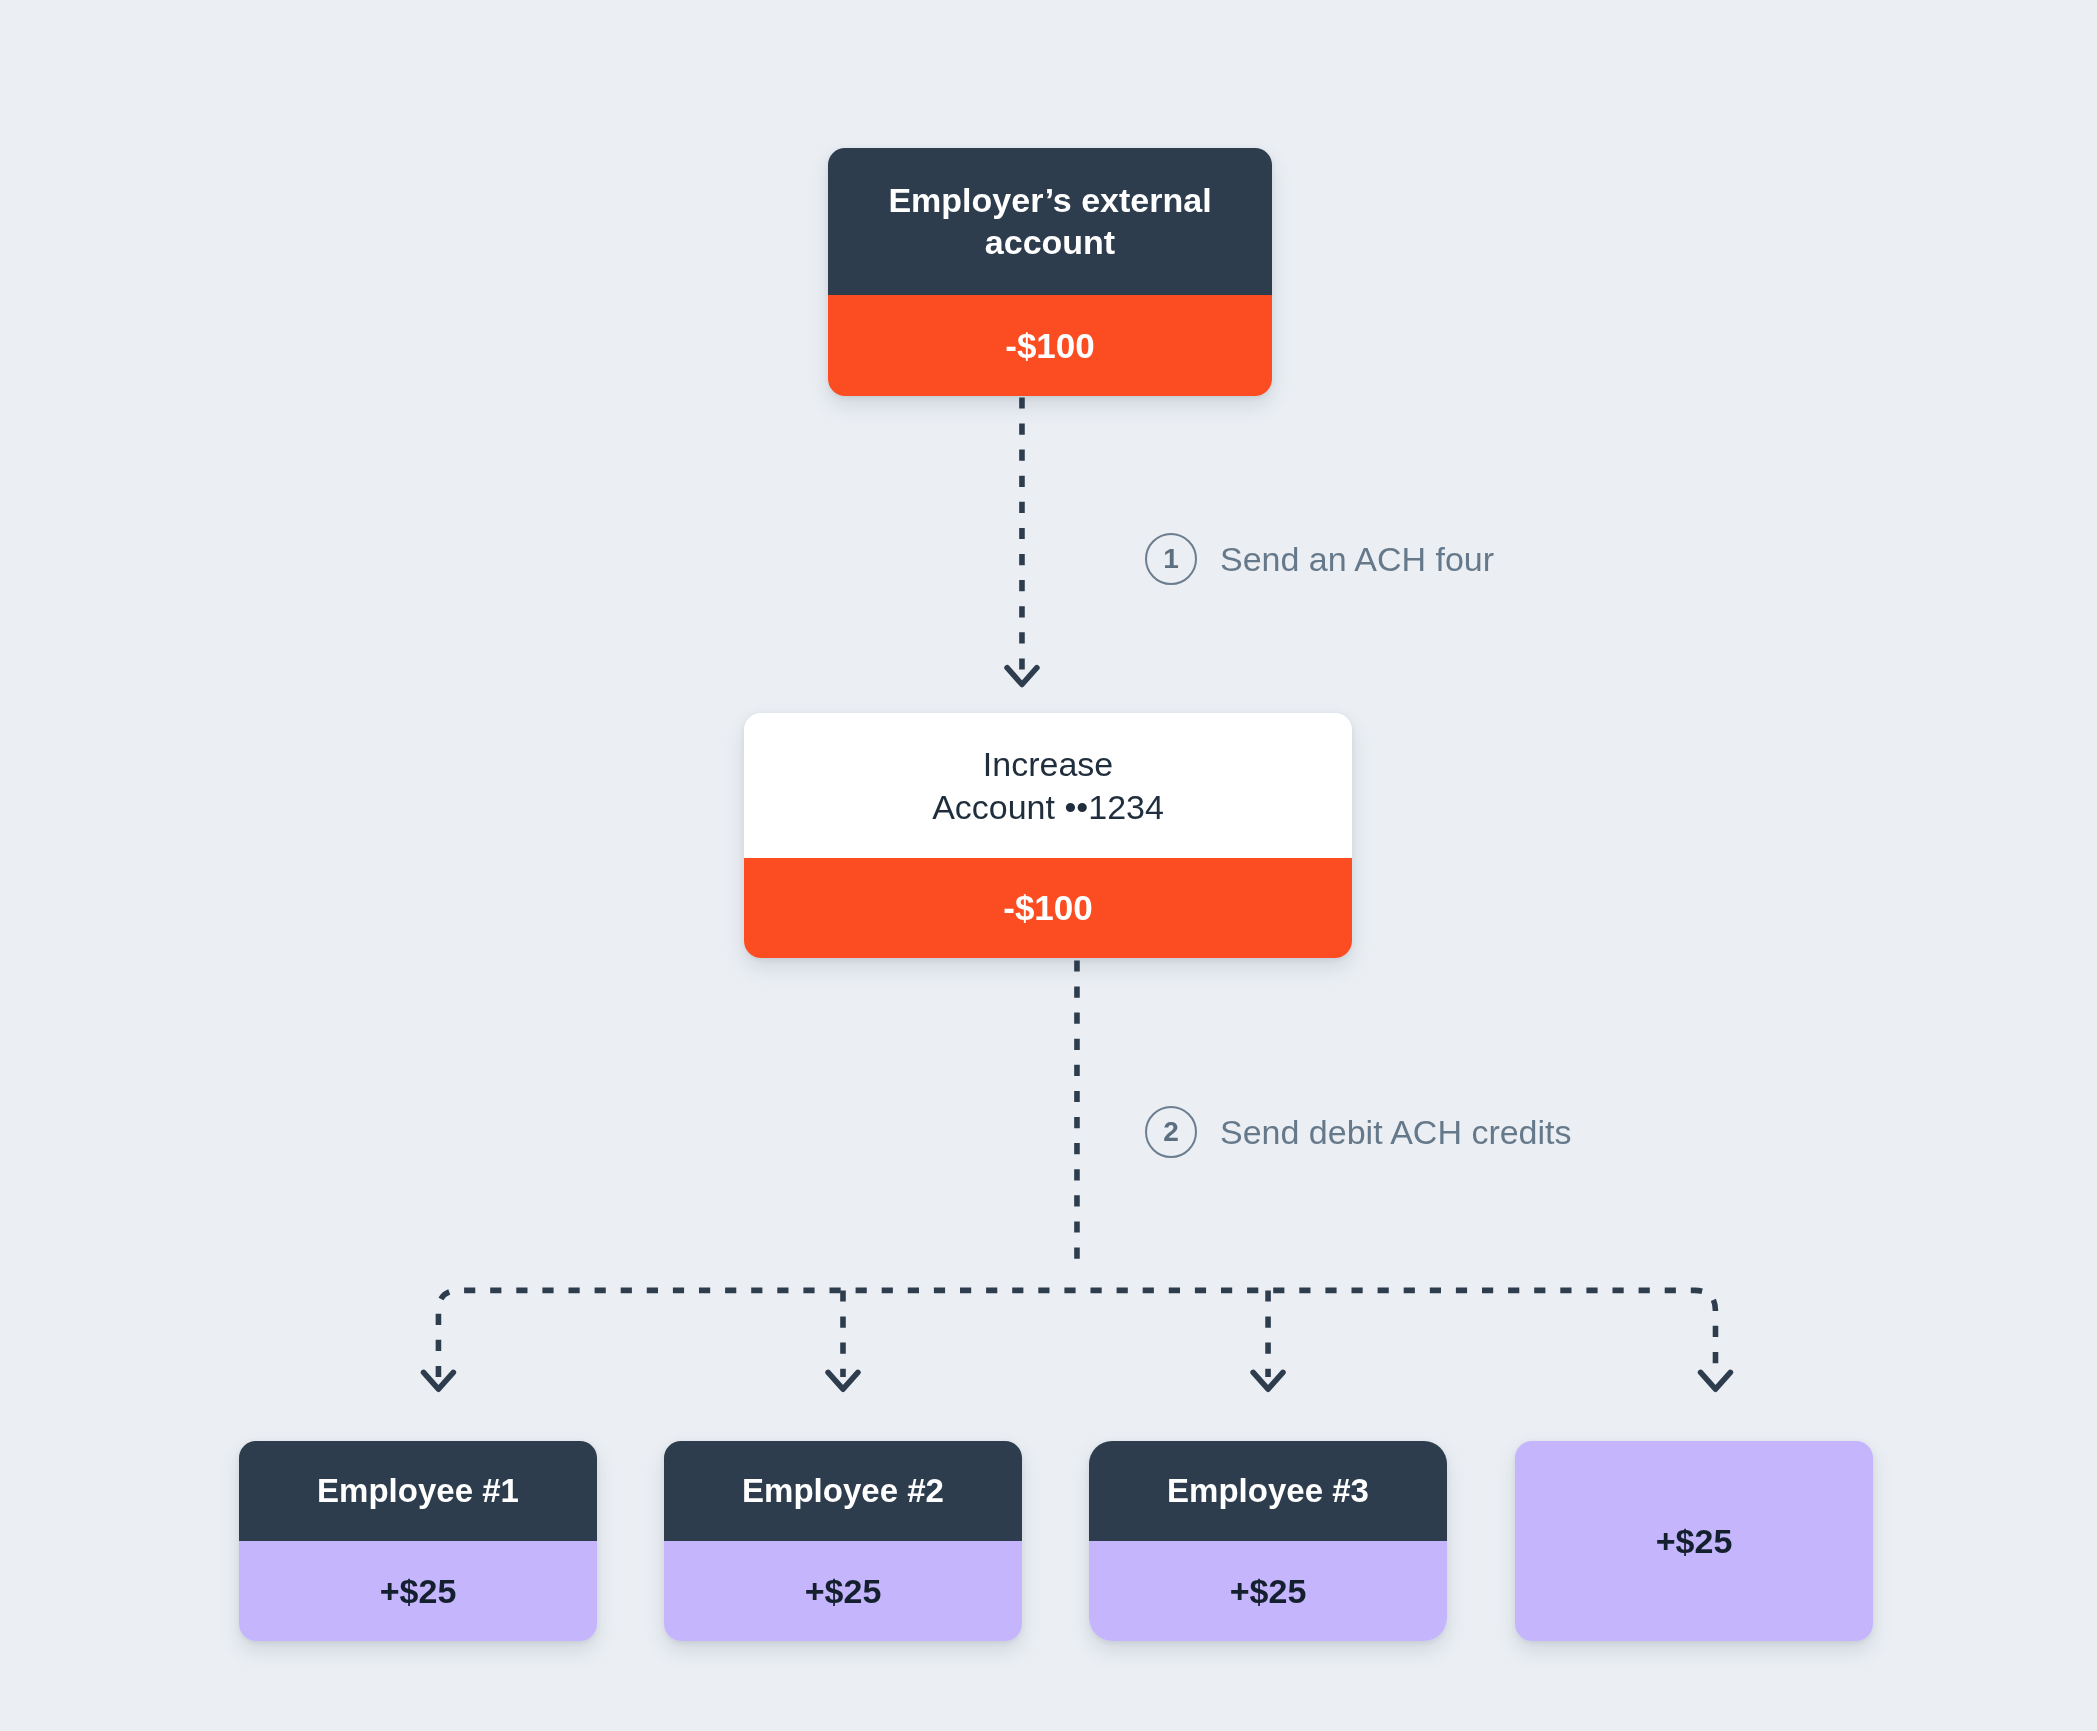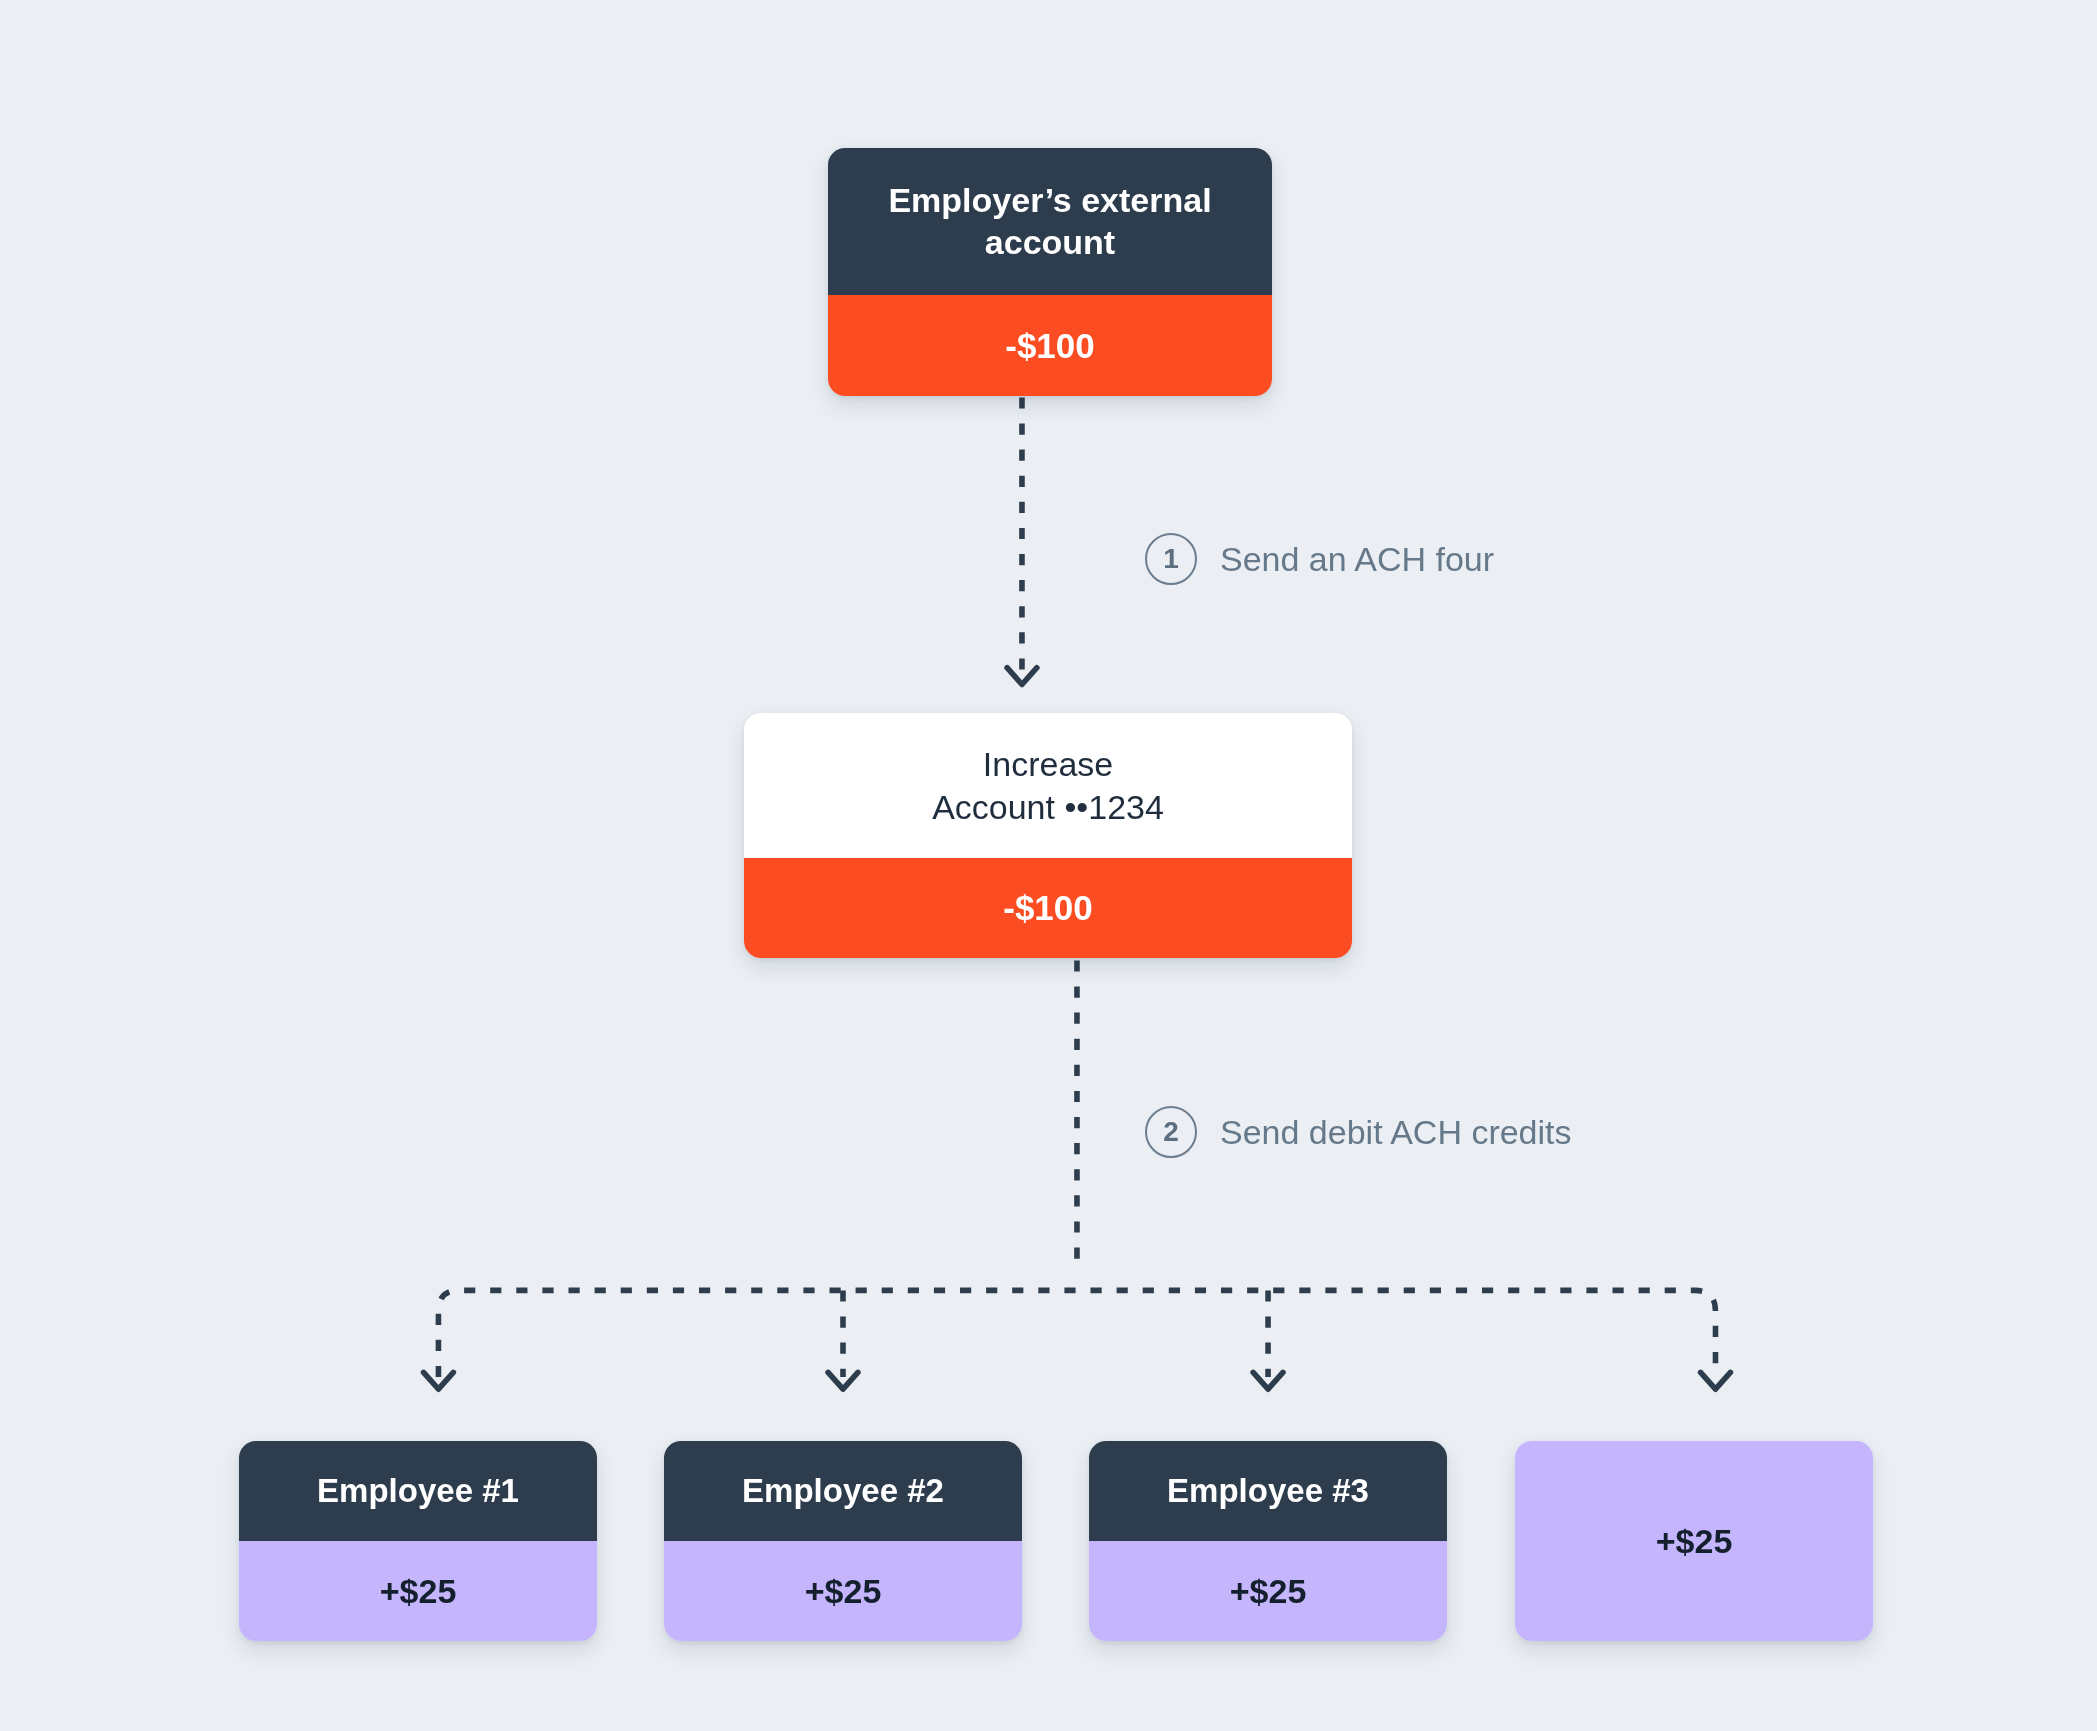--- a/index.html
+++ b/index.html
@@ -64,21 +64,21 @@
   
   .card-employee{top:1409px;width:358px;height:200px;}
   .card-employee .head{
     height:100px;background:#2E3D4D;color:#FFFFFF;
     font-size:33px;font-weight:bold;padding:0 13px;
   }
   .card-employee .amounts{background:#c4b5fd;justify-content:center;}
   .card-employee .amt{color:#14202E;font-size:34px;}
   #card-emp-1{left:239px;}
   #card-emp-2{left:664px;}
-  #card-emp-3{left:1089px;}
+  #card-emp-3{left:1089px;border-radius:23px;}
   #card-emp-4{left:1515px;}
 
   
   .step{
     position:absolute;
     display:flex;align-items:center;
     color:#6B7D8E;
   }
   .step .num{
     width:52px;height:52px;border-radius:50%;

